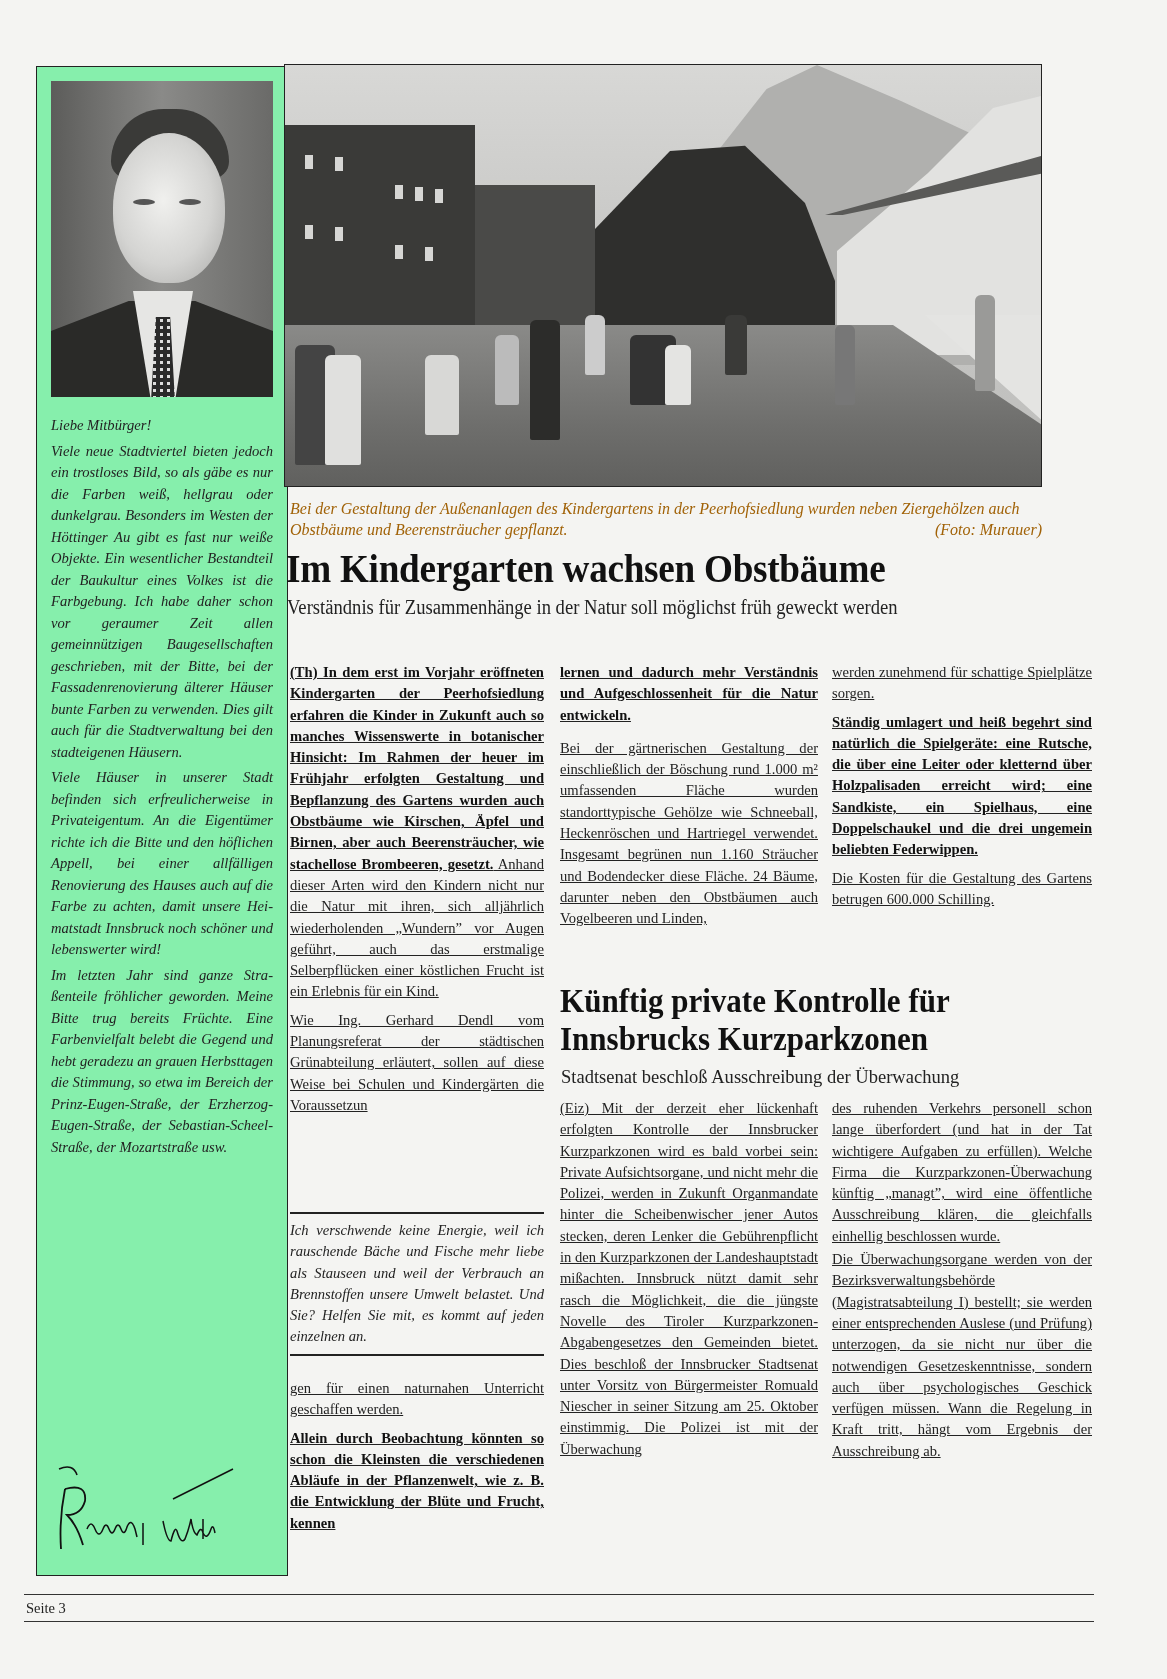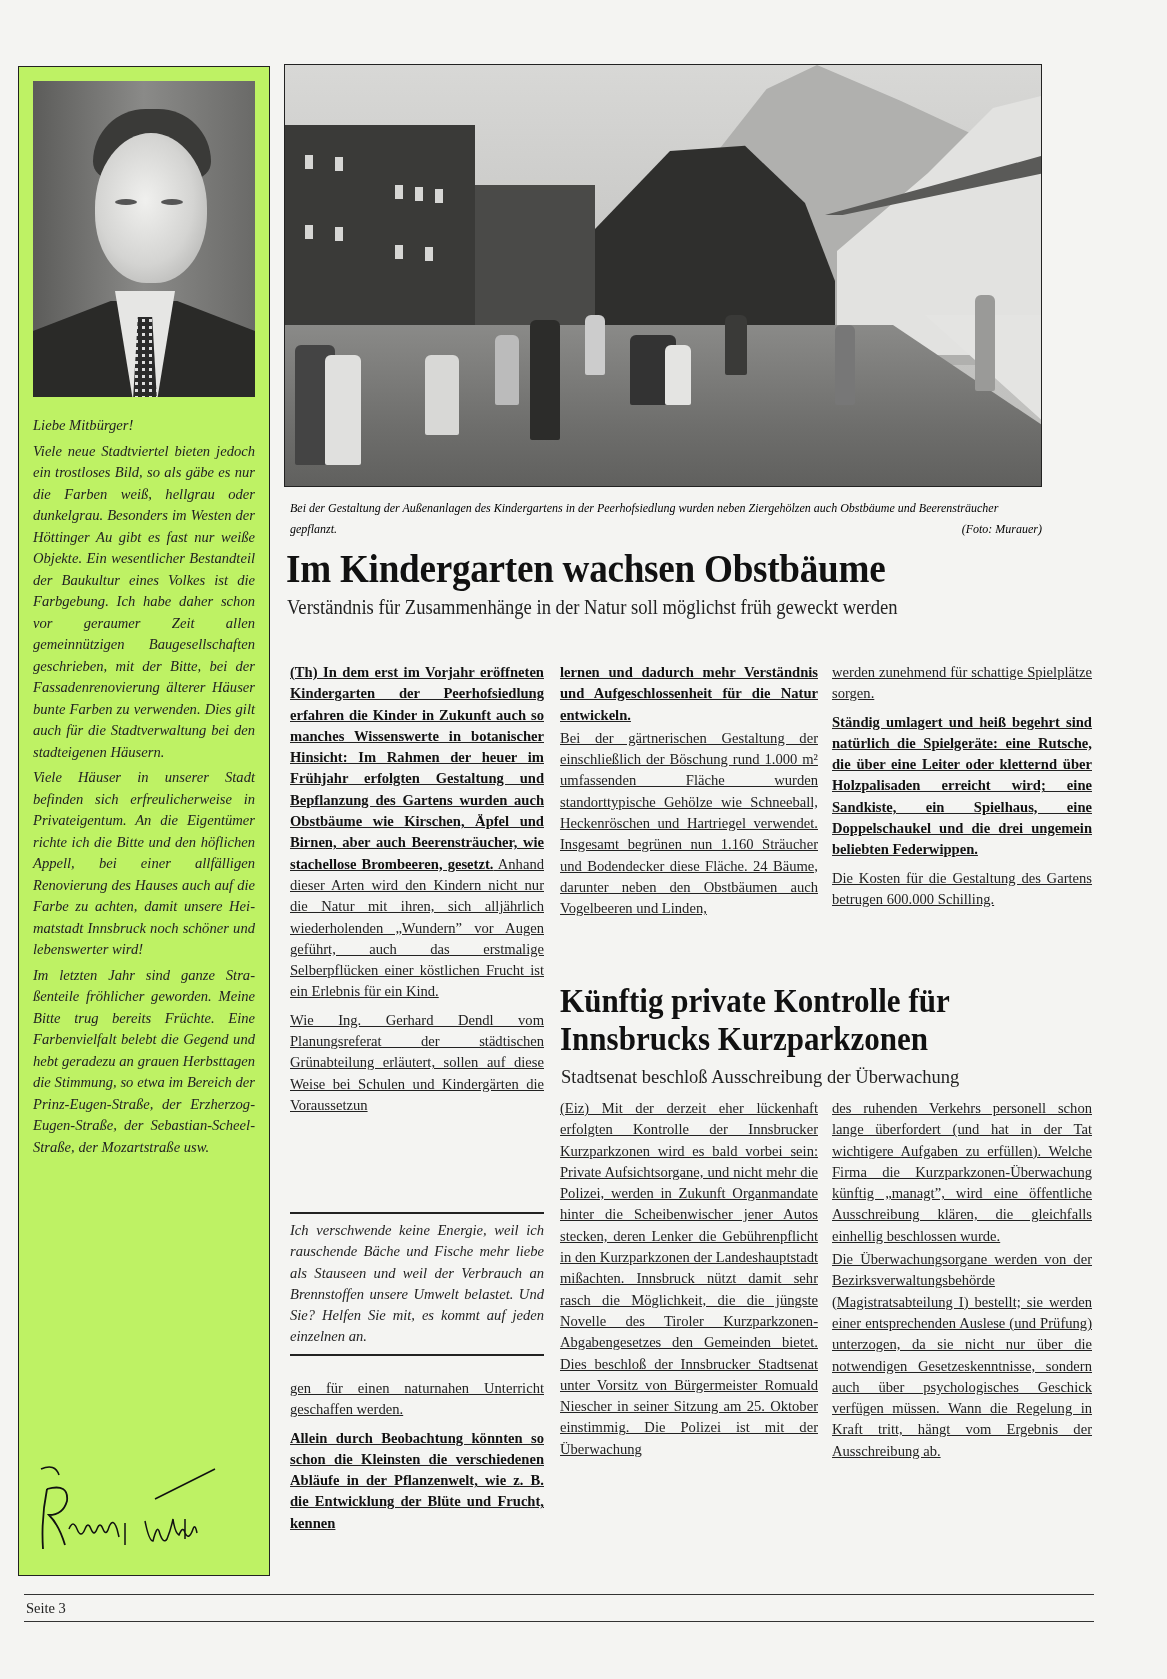--- a/index.html
+++ b/index.html
@@ -1,22 +1,22 @@
 <!DOCTYPE html>
 <html><head>
 <meta charset="utf-8">
 <style>
   * { box-sizing: border-box; margin: 0; padding: 0; }
   html, body { width: 1167px; height: 1679px; background: #f4f4f2; overflow: hidden; }
   body { position: relative; font-family: "Liberation Serif", "DejaVu Serif", serif; color: #1a1a1a; }
 
   
   .left-box {
-    position: absolute; left: 18px; top: 66px; width: 252px; height: 1510px;
-    border: 1.5px solid #222; background: #bef264;
+    position: absolute; left: 36px; top: 66px; width: 252px; height: 1510px;
+    border: 1.5px solid #222; background: #86efac;
   }
   .portrait {
     position: absolute; left: 14px; top: 14px; width: 222px; height: 316px;
     background: radial-gradient(ellipse 38% 30% at 48% 40%, #e8e8e6 0%, #bdbdbb 45%, #7a7a78 70%, #4a4a48 100%);
     overflow: hidden;
   }
   .portrait .bg { position:absolute; inset:0; background: linear-gradient(90deg, #5c5c5a 0%, #8a8a88 50%, #6a6a68 100%); }
   .portrait .hair { position:absolute; left:60px; top:28px; width:118px; height:70px; border-radius:60px 60px 20px 20px; background:#3a3a38; }
   .portrait .face { position:absolute; left:62px; top:52px; width:112px; height:150px; border-radius:50% 50% 46% 46%; background: radial-gradient(ellipse at 45% 45%, #f0f0ee 0%, #d4d4d2 55%, #a8a8a6 100%); }
   .portrait .eye { position:absolute; top:118px; width:22px; height:6px; border-radius:50%; background:#555; }
@@ -44,21 +44,21 @@
   .photo .bldg-left2 { position:absolute; left:180px; top:120px; width:130px; height:150px; background:#4a4a48; }
   .photo .win { position:absolute; width:8px; height:14px; background:#d6d6d4; }
   .photo .bldg-right { position:absolute; left:500px; top:30px; width:260px; height:260px; background:#e2e2e0; clip-path: polygon(20% 60%, 55% 30%, 80% 5%, 100% 0, 100% 100%, 20% 100%); }
   .photo .bldg-right-roof { position:absolute; left:540px; top:90px; width:220px; height:60px; background:#5a5a58; clip-path: polygon(0 100%, 100% 0, 100% 30%, 8% 100%); }
   .photo .lawn { position:absolute; left:0; top:260px; width:760px; height:170px; background: linear-gradient(180deg, #8a8a88 0%, #6e6e6c 60%, #5e5e5c 100%); clip-path: polygon(0 0, 80% 0, 100% 60%, 100% 100%, 0 100%); }
   .photo .path { position:absolute; left:560px; top:250px; width:200px; height:180px; background:#e4e4e2; clip-path: polygon(40% 0, 100% 0, 100% 100%, 100% 60%); }
   .photo .kid { position:absolute; border-radius: 6px 6px 2px 2px; }
 
   .caption {
     position: absolute; left: 290px; top: 498px; width: 752px;
-    font-style: italic; font-size: 12px; line-height: 21px; color: #000000;
+    font-style: italic; font-size: 16px; line-height: 21px; color: #a16207;
   }
   .caption .credit { float: right; }
 
   .headline1 {
     position: absolute; left: 286px; top: 546px; width: 760px;
     font-weight: bold; font-size: 40px; line-height: 46px; letter-spacing: -0.3px; color: #111;
     transform: scaleX(0.93); transform-origin: left top; white-space: nowrap;
   }
   .subhead1 {
     position: absolute; left: 287px; top: 594px; width: 760px;
@@ -174,21 +174,21 @@
 </div>
 
 <div class="pullquote">Ich verschwende keine Energie, weil ich rauschende Bäche und Fische mehr liebe als Stauseen und weil der Verbrauch an Brenn­stoffen unsere Umwelt belastet. Und Sie? Helfen Sie mit, es kommt auf jeden einzelnen an.</div>
 
 <div class="col col1b">
   <p>gen für einen naturnahen Unter­richt geschaffen werden.</p>
   <p class="b">Allein durch Beobachtung könn­ten so schon die Kleinsten die ver­schiedenen Abläufe in der Pflan­zenwelt, wie z. B. die Entwicklung der Blüte und Frucht, kennen­</p>
 </div>
 
 <div class="col col2">
-  <p class="b" style="margin-bottom:2px;">lernen und dadurch mehr Ver­ständnis und Aufgeschlossenheit für die Natur entwickeln.</p>
+  <p class="b" style="margin-bottom:12px;">lernen und dadurch mehr Ver­ständnis und Aufgeschlossenheit für die Natur entwickeln.</p>
   <p>Bei der gärtnerischen Gestaltung der einschließlich der Böschung rund 1.000 m² umfassenden Flä­che wurden standorttypische Gehölze wie Schneeball, Hecken­röschen und Hartriegel verwen­det. Insgesamt begrünen nun 1.160 Sträucher und Boden­decker diese Fläche. 24 Bäume, darunter neben den Obstbäumen auch Vogelbeeren und Linden,</p>
 </div>
 
 <div class="col col3">
   <p>werden zunehmend für schattige Spielplätze sorgen.</p>
   <p class="b">Ständig umlagert und heiß begehrt sind natürlich die Spiel­geräte: eine Rutsche, die über eine Leiter oder kletternd über Holz­palisaden erreicht wird; eine Sandkiste, ein Spielhaus, eine Doppelschaukel und die drei un­gemein beliebten Federwippen.</p>
   <p>Die Kosten für die Gestaltung des Gartens betrugen 600.000 Schil­ling.</p>
 </div>
 
 <h1 class="headline2">Künftig private Kontrolle für Innsbrucks Kurzparkzonen</h1>

